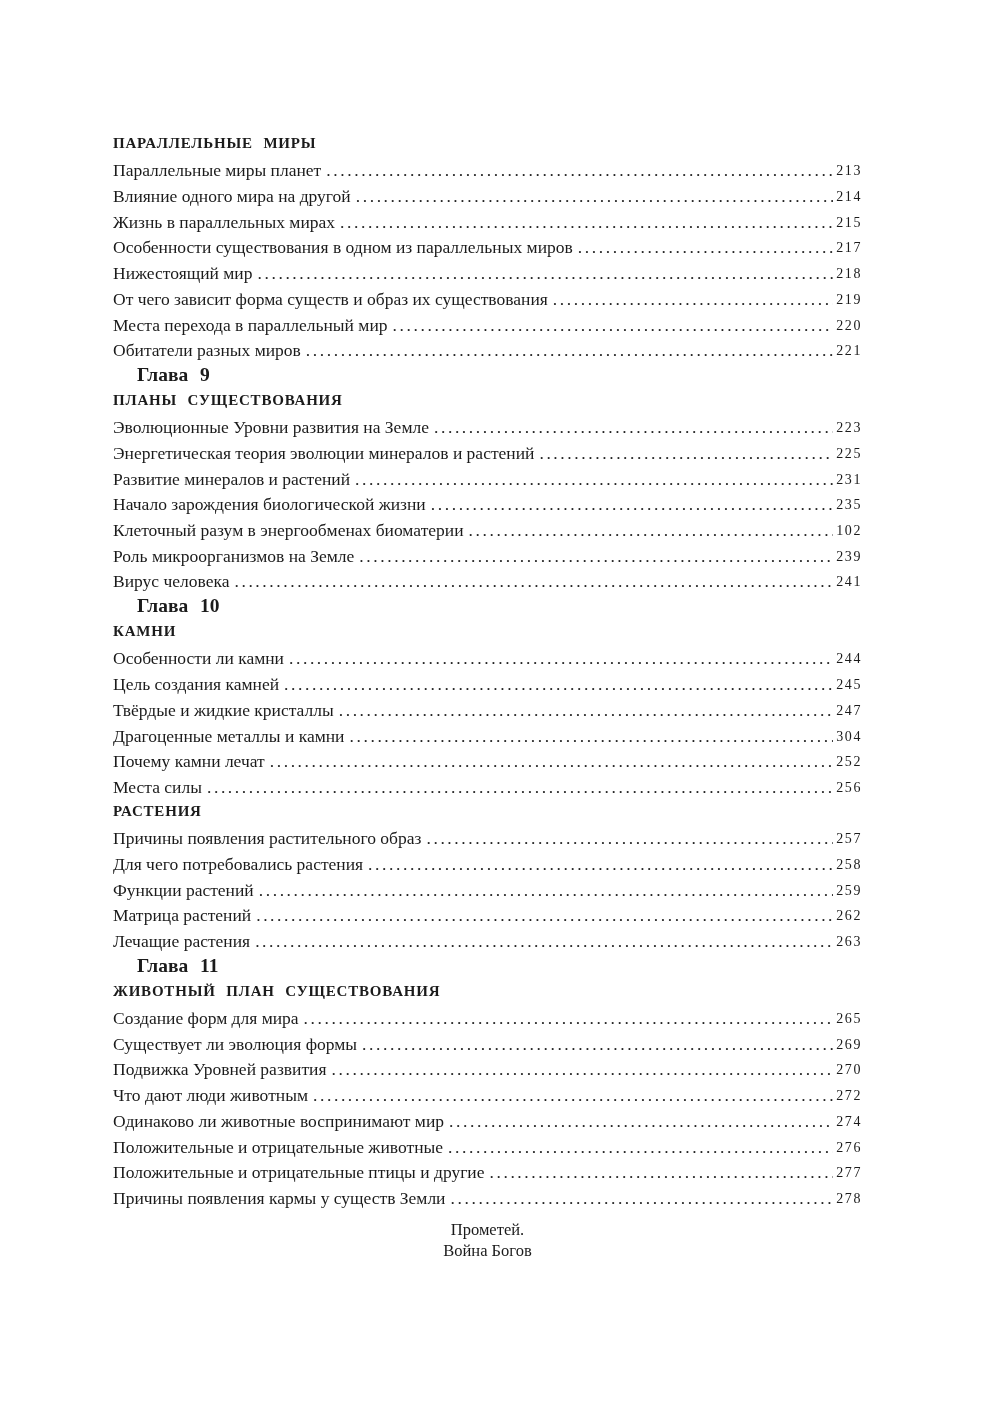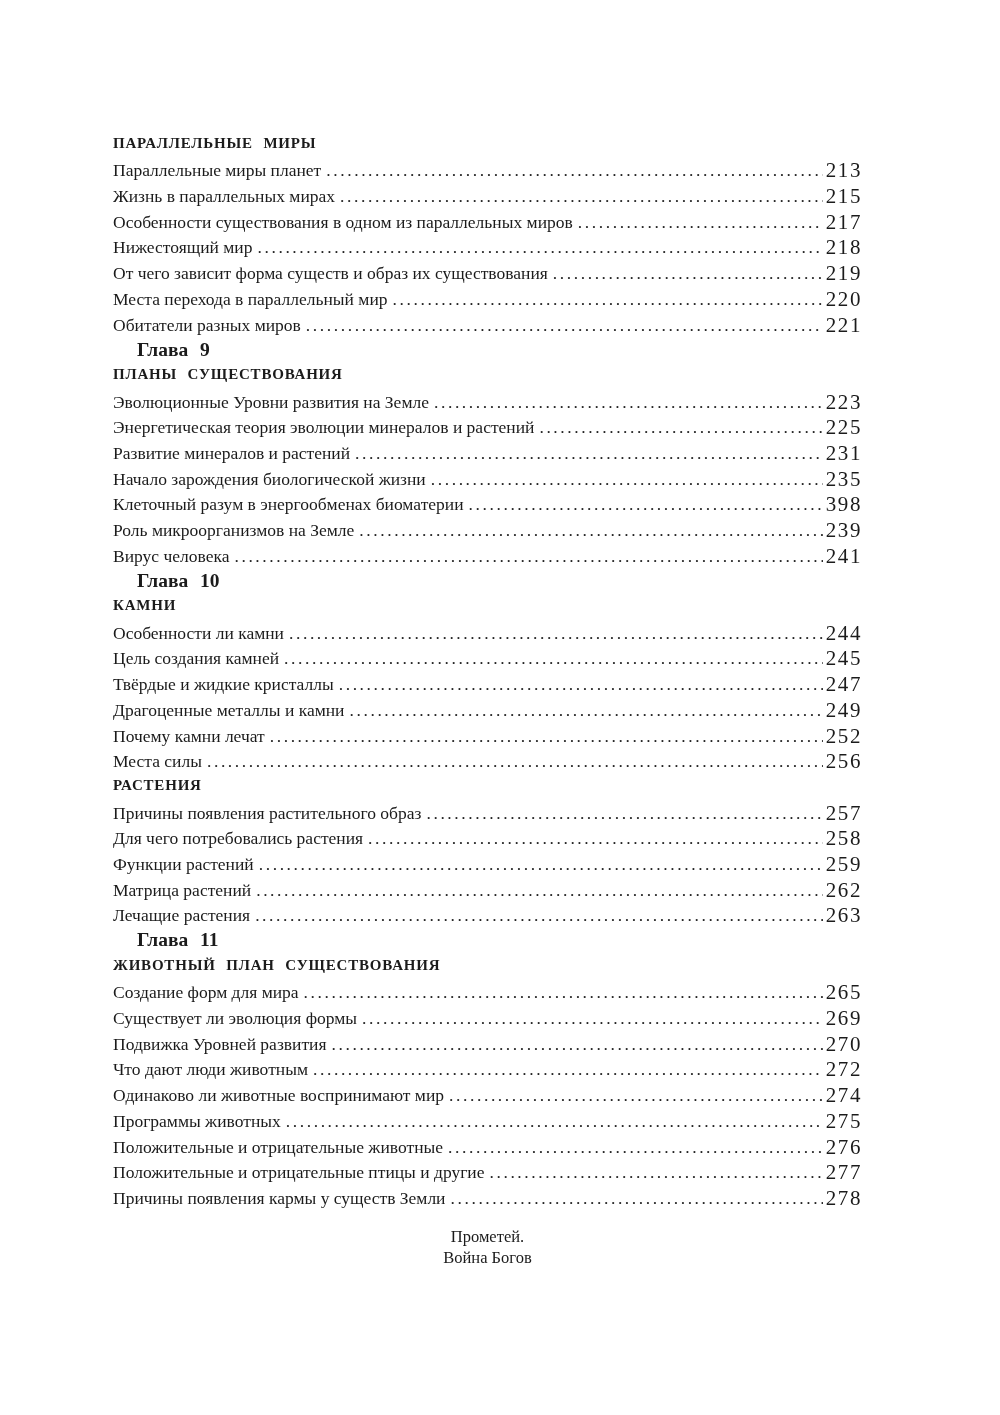--- a/index.html
+++ b/index.html
@@ -61,44 +61,49 @@
     margin: 0 3px 0 5px;
   }
   .entry .dots::after {
     content: "......................................................................................................................................................................................";
     letter-spacing: 2.6px;
     white-space: nowrap;
     color: #232323;
   }
   .entry .page-num {
     flex: 0 0 auto;
-    font-size: 21px;
+    font-size: 14px;
     line-height: 23px;
     letter-spacing: 1.6px;
     white-space: nowrap;
   }
   .footer {
-    margin-top: 16px;
+    margin-top: 9px;
     text-align: center;
     font-size: 16.5px;
     line-height: 21px;
   }
 </style>
 </head>
 <body>
 
 <div class="page">
   <div id="toc">
       <div class="toc-block section">ПАРАЛЛЕЛЬНЫЕ МИРЫ</div>
       <div class="toc-block entry">
     <span class="title">Параллельные миры планет</span>
     <span class="dots"></span>
     <span class="page-num">213</span>
   </div>
       <div class="toc-block entry">
+    <span class="title">Влияние одного мира на другой</span>
+    <span class="dots"></span>
+    <span class="page-num">214</span>
+  </div>
+      <div class="toc-block entry">
     <span class="title">Жизнь в параллельных мирах</span>
     <span class="dots"></span>
     <span class="page-num">215</span>
   </div>
       <div class="toc-block entry">
     <span class="title">Особенности существования в одном из параллельных миров</span>
     <span class="dots"></span>
     <span class="page-num">217</span>
   </div>
       <div class="toc-block entry">
@@ -139,21 +144,21 @@
     <span class="page-num">231</span>
   </div>
       <div class="toc-block entry">
     <span class="title">Начало зарождения биологической жизни</span>
     <span class="dots"></span>
     <span class="page-num">235</span>
   </div>
       <div class="toc-block entry">
     <span class="title">Клеточный разум в энергообменах биоматерии</span>
     <span class="dots"></span>
-    <span class="page-num">398</span>
+    <span class="page-num">102</span>
   </div>
       <div class="toc-block entry">
     <span class="title">Роль микроорганизмов на Земле</span>
     <span class="dots"></span>
     <span class="page-num">239</span>
   </div>
       <div class="toc-block entry">
     <span class="title">Вирус человека</span>
     <span class="dots"></span>
     <span class="page-num">241</span>
@@ -171,21 +176,21 @@
     <span class="page-num">245</span>
   </div>
       <div class="toc-block entry">
     <span class="title">Твёрдые и жидкие кристаллы</span>
     <span class="dots"></span>
     <span class="page-num">247</span>
   </div>
       <div class="toc-block entry">
     <span class="title">Драгоценные металлы и камни</span>
     <span class="dots"></span>
-    <span class="page-num">249</span>
+    <span class="page-num">304</span>
   </div>
       <div class="toc-block entry">
     <span class="title">Почему камни лечат</span>
     <span class="dots"></span>
     <span class="page-num">252</span>
   </div>
       <div class="toc-block entry">
     <span class="title">Места силы</span>
     <span class="dots"></span>
     <span class="page-num">256</span>
@@ -235,25 +240,20 @@
   </div>
       <div class="toc-block entry">
     <span class="title">Что дают люди животным</span>
     <span class="dots"></span>
     <span class="page-num">272</span>
   </div>
       <div class="toc-block entry">
     <span class="title">Одинаково ли животные воспринимают мир</span>
     <span class="dots"></span>
     <span class="page-num">274</span>
-  </div>
-      <div class="toc-block entry">
-    <span class="title">Программы животных</span>
-    <span class="dots"></span>
-    <span class="page-num">275</span>
   </div>
       <div class="toc-block entry">
     <span class="title">Положительные и отрицательные животные</span>
     <span class="dots"></span>
     <span class="page-num">276</span>
   </div>
       <div class="toc-block entry">
     <span class="title">Положительные и отрицательные птицы и другие</span>
     <span class="dots"></span>
     <span class="page-num">277</span>

